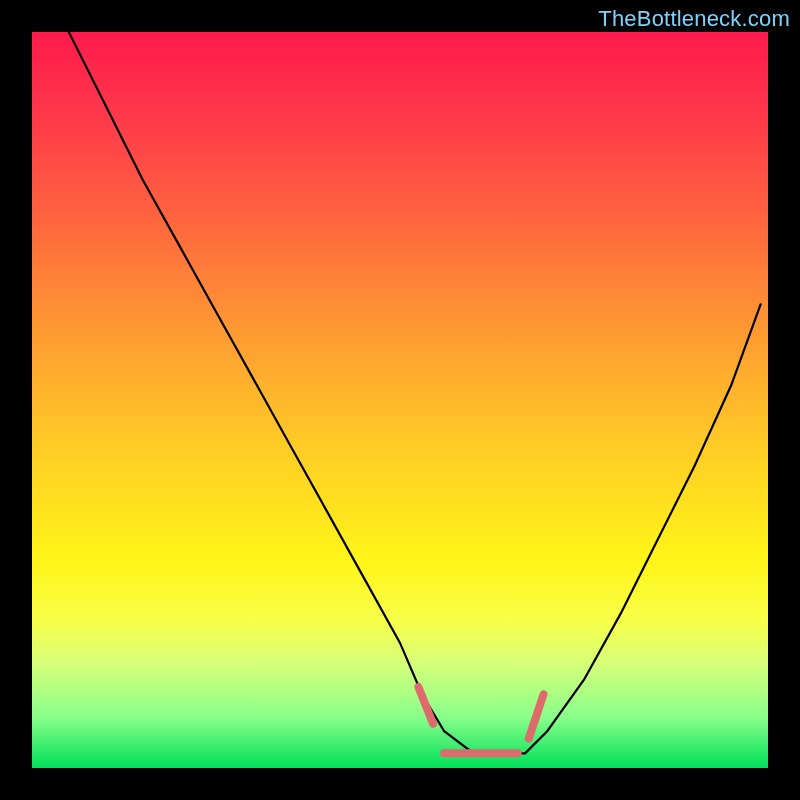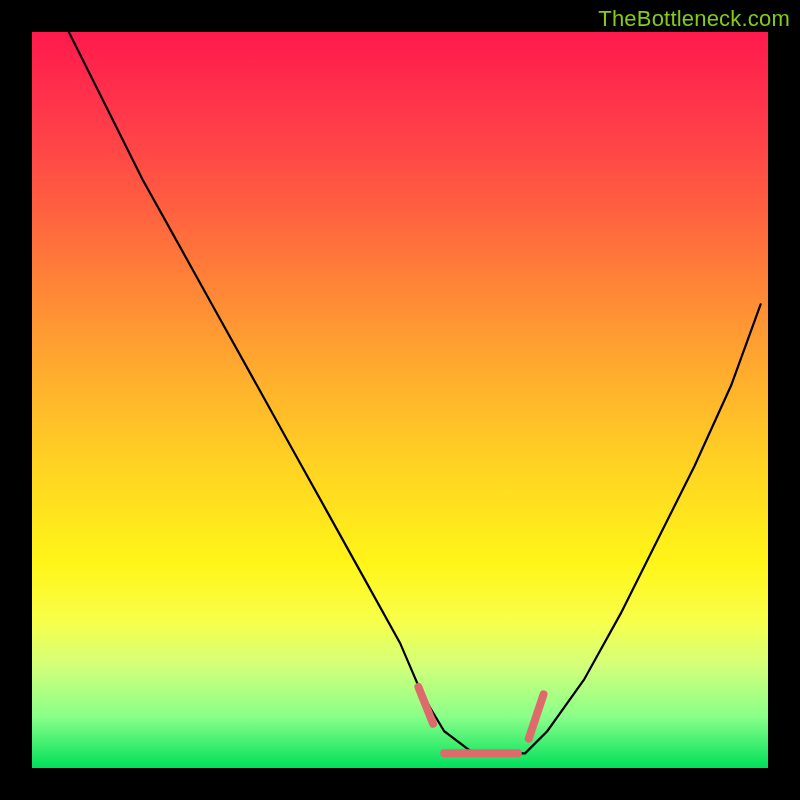--- a/index.html
+++ b/index.html
@@ -34,21 +34,21 @@
       #8aff8a 93%,
       #00e05a 100%
     );
   }
   .watermark {
     position: absolute;
     top: 6px;
     right: 10px;
     font-family: Arial, Helvetica, sans-serif;
     font-size: 22px;
-    color: #84cc16;
+    color: #7dd3fc;
     letter-spacing: 0.2px;
     user-select: none;
   }
   svg.curve {
     position: absolute;
     left: 0;
     top: 0;
     width: 736px;
     height: 736px;
     overflow: visible;

